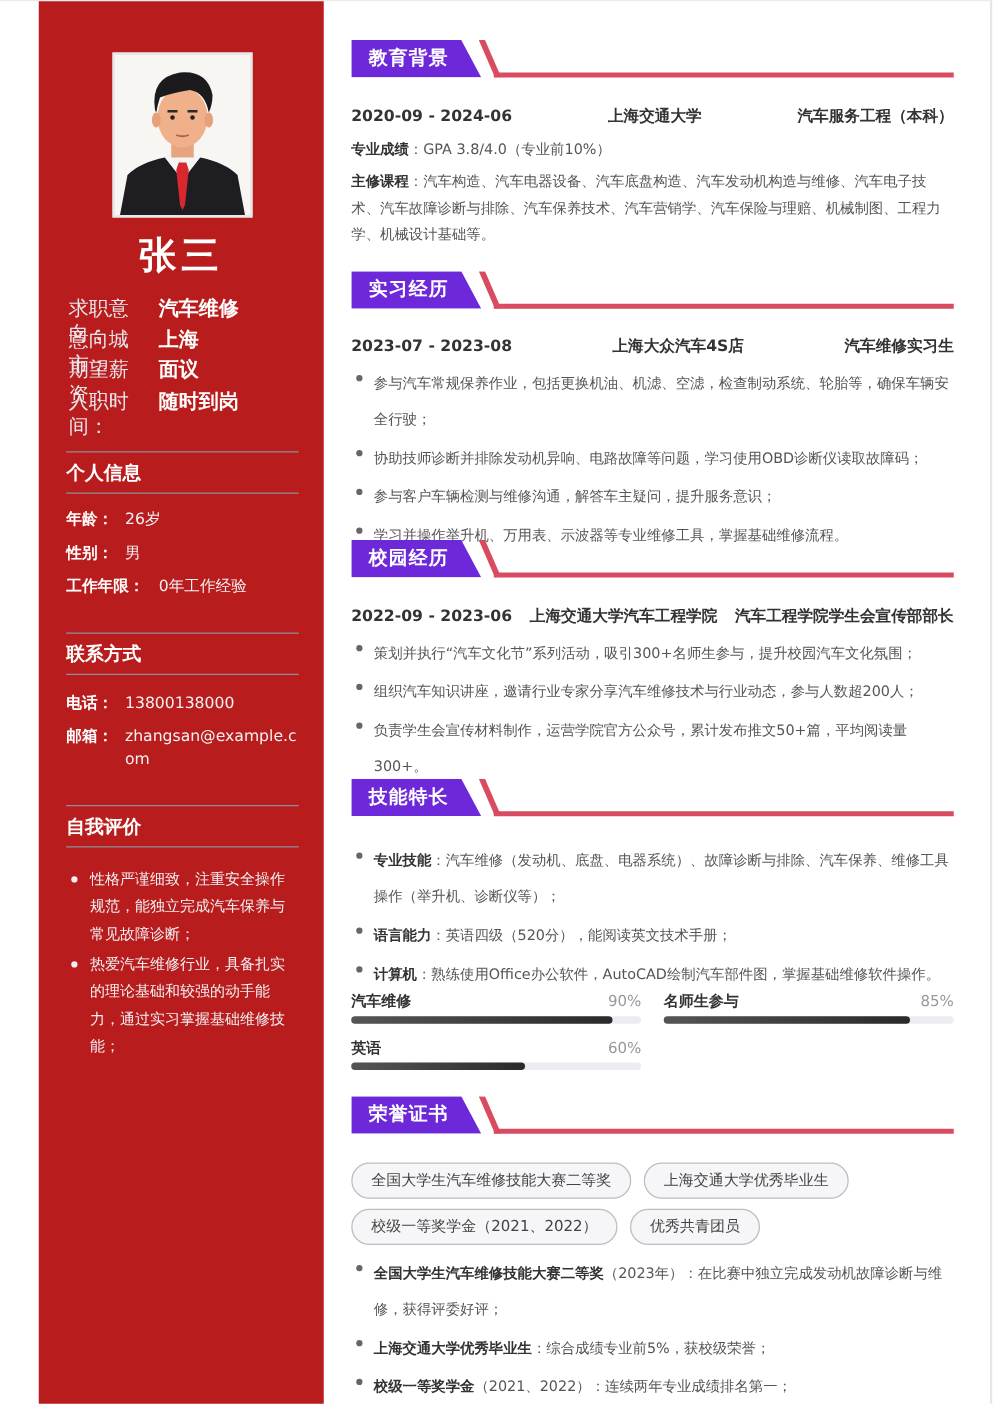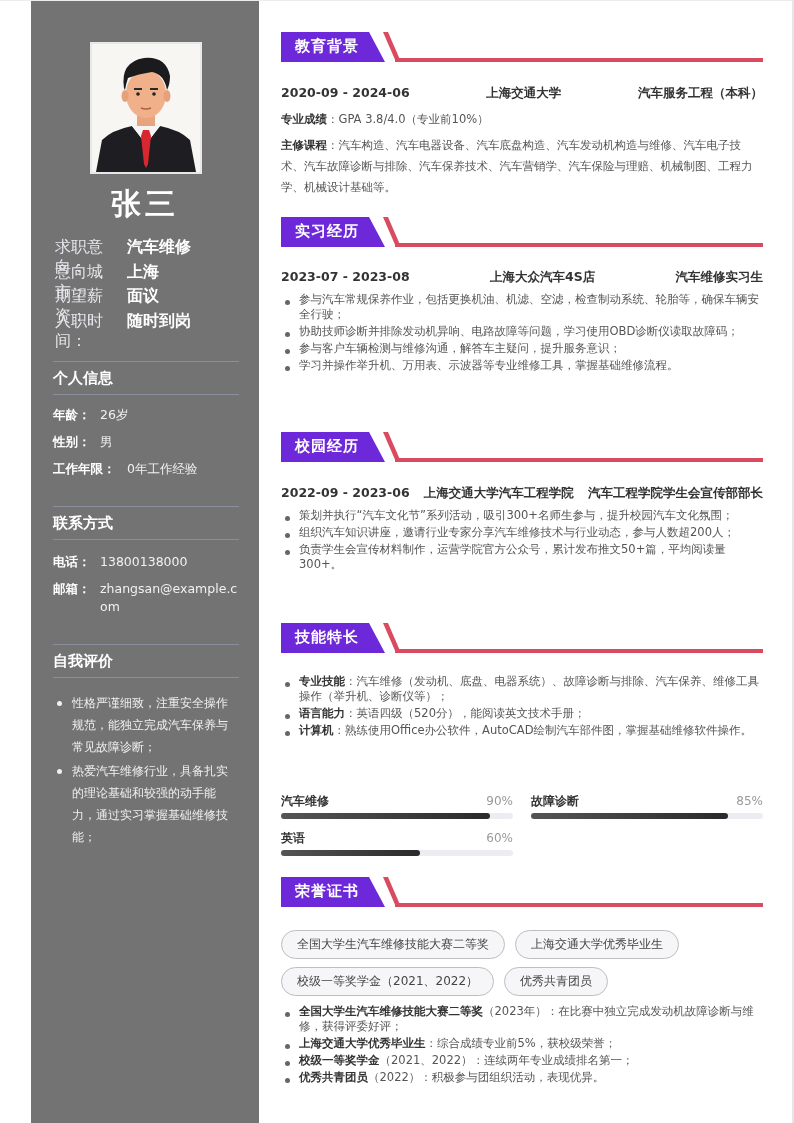--- a/index.html
+++ b/index.html
@@ -1,21 +1,21 @@
 <!DOCTYPE html>
 <html><head>
 <meta charset="utf-8">
 <style>
   * { box-sizing: border-box; margin: 0; padding: 0; }
   html, body { width: 794px; height: 1123px; background: #ffffff; overflow: hidden; }
   body { font-family: "DejaVu Sans", "Liberation Sans", sans-serif; color: #333; position: relative; }
   .page { position: absolute; left: 0; top: 0; width: 794px; height: 1123px; border-right: 2px solid #e6e6ea; border-top: 1px solid #ececec; }
 
   
-  .sidebar { position: absolute; left: 31px; top: 0; width: 228px; height: 1123px; background: #737373; color: #fff; }
+  .sidebar { position: absolute; left: 31px; top: 0; width: 228px; height: 1123px; background: #b91c1c; color: #fff; }
   .photo { position: absolute; left: 59px; top: 41px; width: 112px; height: 132px; background: #f6f5f2; border: 2px solid #e8e8ea; overflow: hidden; }
   .name { position: absolute; left: 0; top: 183px; width: 228px; text-align: center; font-size: 30px; font-weight: bold; letter-spacing: 4px; color: #fff; }
   .intent { position: absolute; left: 24px; top: 236px; width: 190px; }
   .intent .row { display: flex; font-size: 16px; height: 24.5px; line-height: 20px; }
   .intent .lbl { width: 72px; color: #e6e7ec; }
   .intent .val { font-weight: bold; color: #fff; }
   .side-sec { position: absolute; left: 22px; width: 186px; }
   .side-title { border-top: 1px solid #8a8e9a; border-bottom: 1px solid #8a8e9a; padding: 7px 0 6px 0; font-size: 15px; font-weight: bold; color: #fff; }
   .side-body { padding-top: 10px; }
   .kv { display: flex; font-size: 12.5px; line-height: 18px; margin-bottom: 9px; }
@@ -30,21 +30,21 @@
   .sec-head { position: absolute; left: 0; width: 482px; height: 30px; }
   .sec-head .block { position: absolute; left: 0; top: 0; height: 30px; width: 104px; background: #6d28d9; clip-path: polygon(0 0, 88px 0, 104px 100%, 0 100%); }
   .sec-head .block span { position: absolute; left: 14px; top: 5px; font-size: 15px; font-weight: bold; color: #fff; letter-spacing: 1px; }
   .sec-head .slash { position: absolute; left: 102px; top: 0; width: 18px; height: 30px; background: #d94b60; clip-path: polygon(0 0, 5px 0, 18px 100%, 13px 100%); }
   .sec-head .line { position: absolute; left: 114px; top: 26px; right: 0; height: 4px; background: #d94b60; }
 
   .triple { position: absolute; left: 0; width: 482px; display: flex; justify-content: space-between; font-size: 12.5px; font-weight: bold; color: #333; line-height: 18px; }
   .para { position: absolute; left: 0; width: 482px; font-size: 11.5px; line-height: 21px; color: #555; }
   .para b { color: #333; }
   .blist { position: absolute; left: 0; width: 482px; list-style: none; }
-  .blist li { position: relative; padding-left: 18px; font-size: 11.5px; line-height: 15px; color: #555; margin-bottom: 2px; }
+  .blist li { position: relative; padding-left: 18px; font-size: 11.5px; line-height: 29px; color: #555; margin-bottom: 2px; }
   .blist li::before { content: ""; position: absolute; left: 4px; top: 8px; width: 5px; height: 5px; background: #666; border-radius: 50%; }
   .blist li b { color: #333; }
 
   .bars { position: absolute; left: 0; top: 792px; width: 482px; }
   .bar { position: absolute; width: 232px; }
   .bar .top { display: flex; justify-content: space-between; font-size: 12px; line-height: 16px; }
   .bar .top .bl { font-weight: bold; color: #333; }
   .bar .top .bp { color: #999; }
   .bar .track { margin-top: 4px; height: 6px; background: #ececf2; border-radius: 3px; position: relative; }
   .bar .fill { position: absolute; left: 0; top: 0; height: 6px; border-radius: 3px; background: linear-gradient(90deg, #555 0%, #2a2a2a 100%); }
@@ -210,21 +210,21 @@
         <div class="top">
             <span class="bl">汽车维修</span>
             <span class="bp">90%</span>
           </div>
         <div class="track">
             <div class="fill" style="width:90%;"></div>
           </div>
       </div>
       <div class="bar" style="left:250px; top:0;">
         <div class="top">
-            <span class="bl">故障诊断</span>
+            <span class="bl">名师生参与</span>
             <span class="bp">85%</span>
           </div>
         <div class="track">
             <div class="fill" style="width:85%;"></div>
           </div>
       </div>
       <div class="bar" style="left:0; top:37px;">
         <div class="top">
             <span class="bl">英语</span>
             <span class="bp">60%</span>

